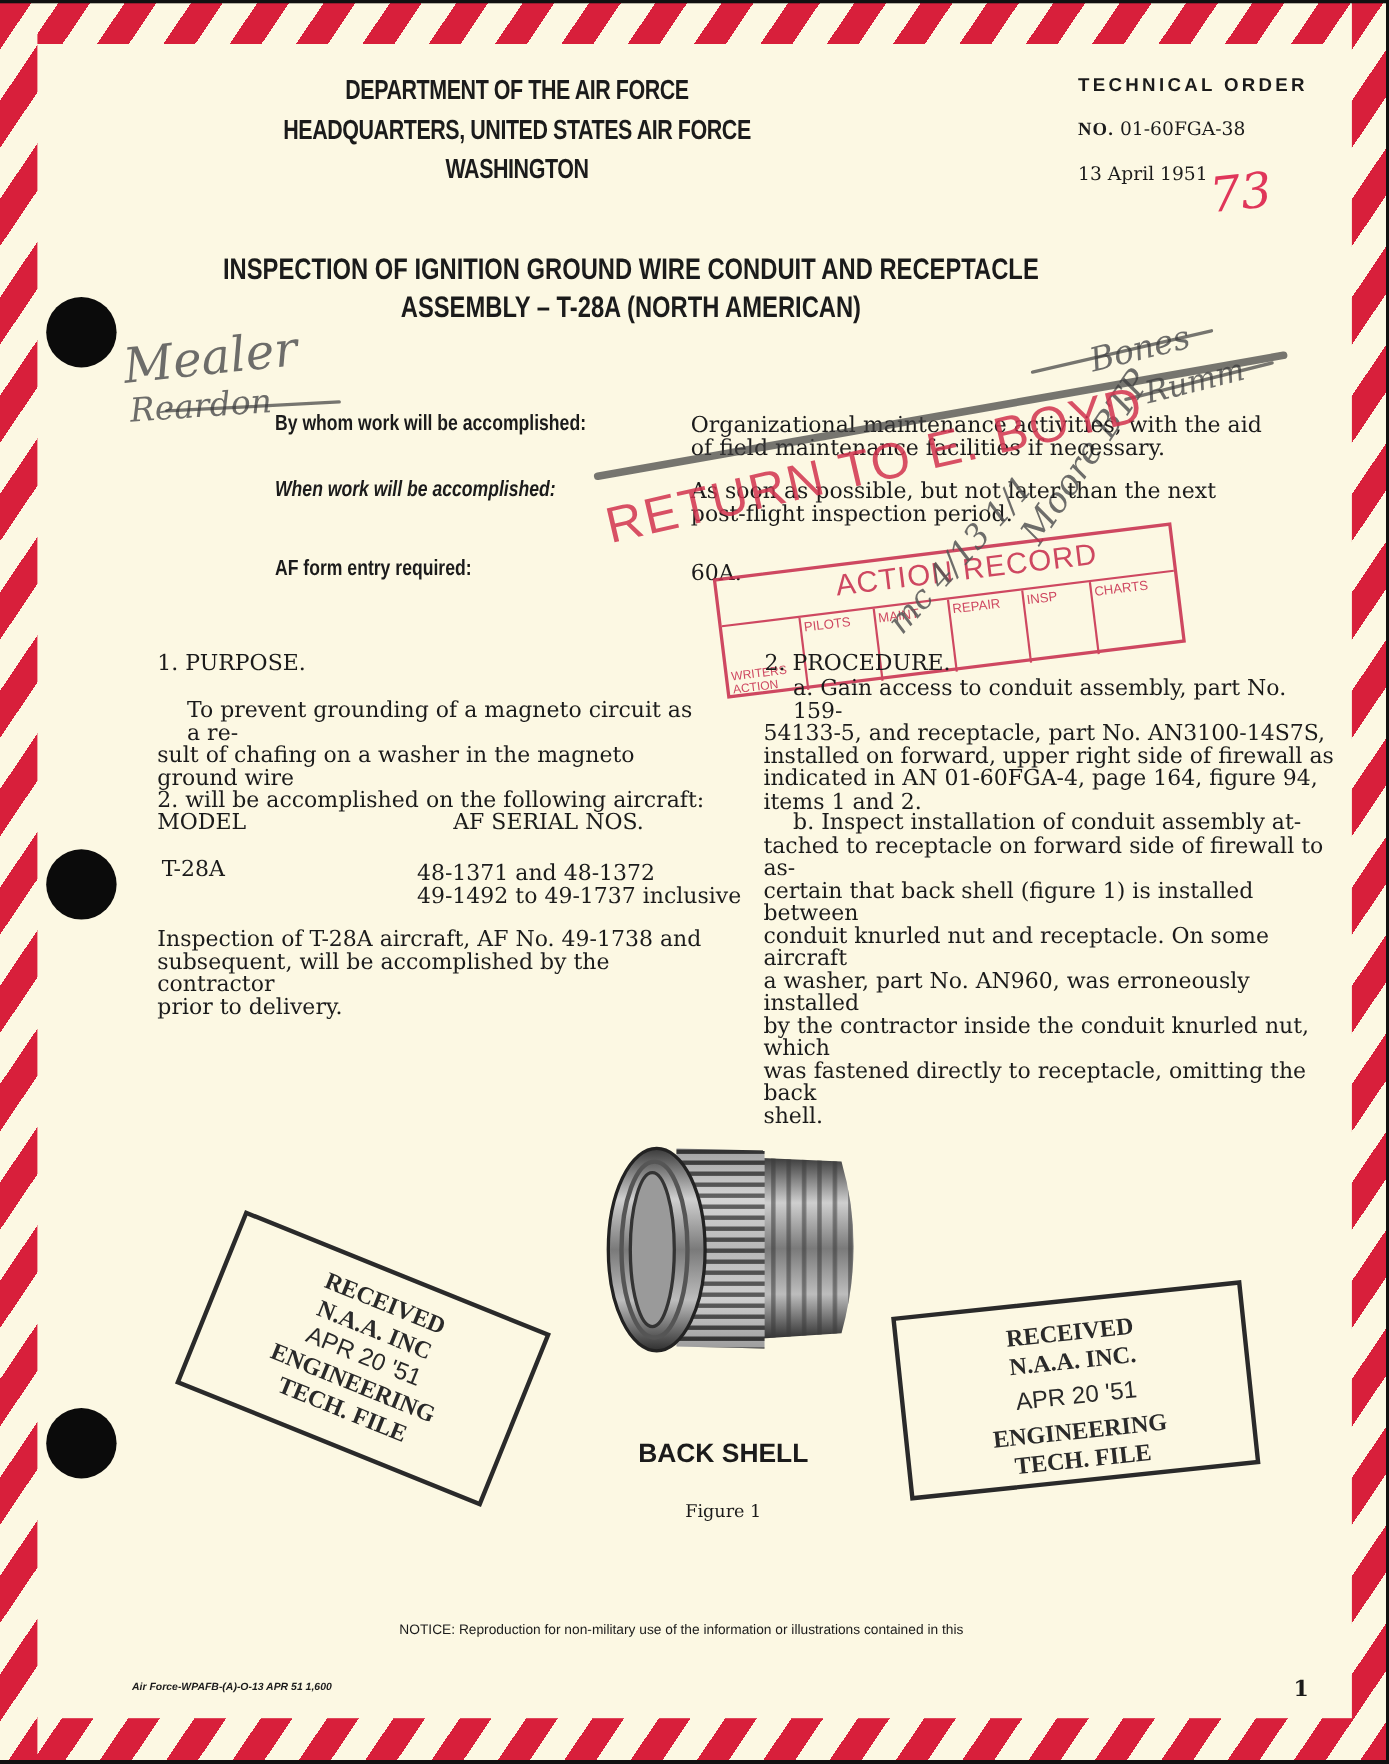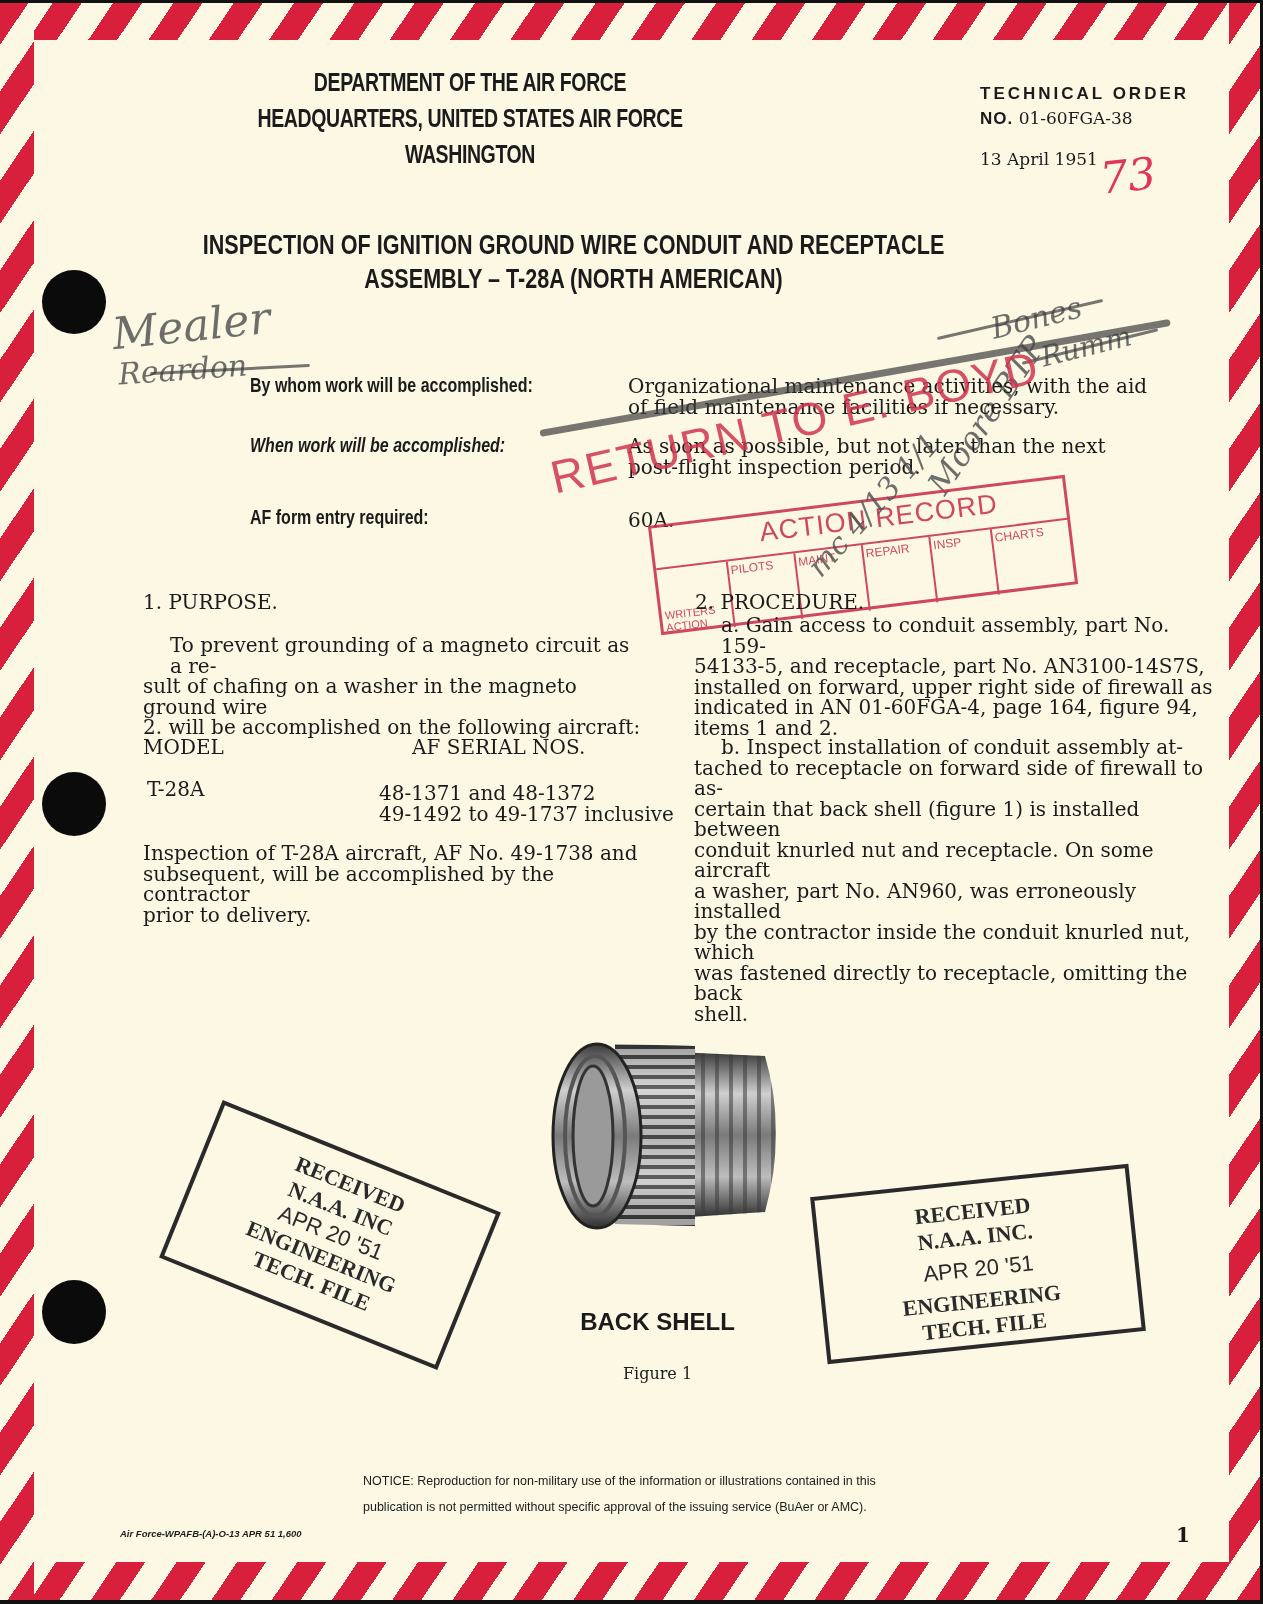--- a/index.html
+++ b/index.html
@@ -27,23 +27,23 @@
 
   .abs { position: absolute; }
   .cond {
     font-family: "Liberation Sans", sans-serif;
     font-weight: bold;
     transform-origin: left top;
   }
   .hdr-center { left: 0; width: 940px; text-align: center; }
   .hdr-line { font-size: 25px; letter-spacing: -0.5px; transform: scaleX(0.78); transform-origin: center; }
 
-  .to-label { left: 980px; top: 68px; font-family: "Liberation Sans", sans-serif; font-weight: bold; font-size: 17px; letter-spacing: 3px; margin-top: 16px; }
+  .to-label { left: 980px; top: 68px; font-family: "Liberation Sans", sans-serif; font-weight: bold; font-size: 17px; letter-spacing: 3px; }
   .to-no { left: 980px; top: 108px; font-size: 17px; }
-  .to-no b { font-family: Liberation Sans, sans-serif; letter-spacing: 1px; text-align: right; }
+  .to-no b { font-family: Liberation Serif, serif; letter-spacing: 1px; text-align: right; }
   .to-date { left: 980px; top: 149px; font-size: 17px; }
   .hand-73 { left: 1100px; top: 150px; font-family: "DejaVu Serif", serif; font-style: italic; color: #e0365a; font-size: 44px; transform: rotate(-6deg); }
 
   .title { left: 0; width: 1147px; text-align: center; font-size: 27px; line-height: 34px; }
   .title span { display:inline-block; transform: scaleX(0.8); }
 
   .label-cond { font-family: "Liberation Sans", sans-serif; font-weight: bold; font-size: 20px; display:inline-block; transform: scaleX(0.8); transform-origin: left center; font-style: normal; }
   .label-cond i { font-style: italic; }
 
   .body-text { font-size: 20px; line-height: 20.5px; }
@@ -248,16 +248,15 @@
 <div class="stamp-black" style="left:818px; top:1180px; width:320px; height:168px; transform:rotate(-6deg);">
   <div style="font-size:22px; margin-top:14px; font-variant:small-caps;">RECEIVED</div>
   <div style="font-size:22px; font-variant:small-caps;">N.A.A. INC.</div>
   <div style="font-size:22px; font-family:'Liberation Sans', sans-serif; font-weight:normal; margin-top:6px;">APR 20 '51</div>
   <div style="font-size:22px; font-variant:small-caps; margin-top:6px;">ENGINEERING</div>
   <div style="font-size:22px; font-variant:small-caps;">TECH. FILE</div>
 </div>
 
 <div class="abs" style="left:363px; top:1468px; font-family:'Liberation Sans', sans-serif; font-size:12.5px; line-height:26px;">
   <div>NOTICE:  Reproduction for non-military use of the information or illustrations contained in this</div>
-  <div>publication is not permitted without specific approval of the issuing service  (BuAer or AMC).</div>
 </div>
 <div class="abs" style="left:120px; top:1528px; font-family:'Liberation Sans', sans-serif; font-weight:bold; font-style:italic; font-size:9.5px;">Air Force-WPAFB-(A)-O-13 APR 51 1,600</div>
 <div class="abs" style="left:1176px; top:1523px; font-weight:bold; font-size:20px;">1</div>
 
 </body></html>

